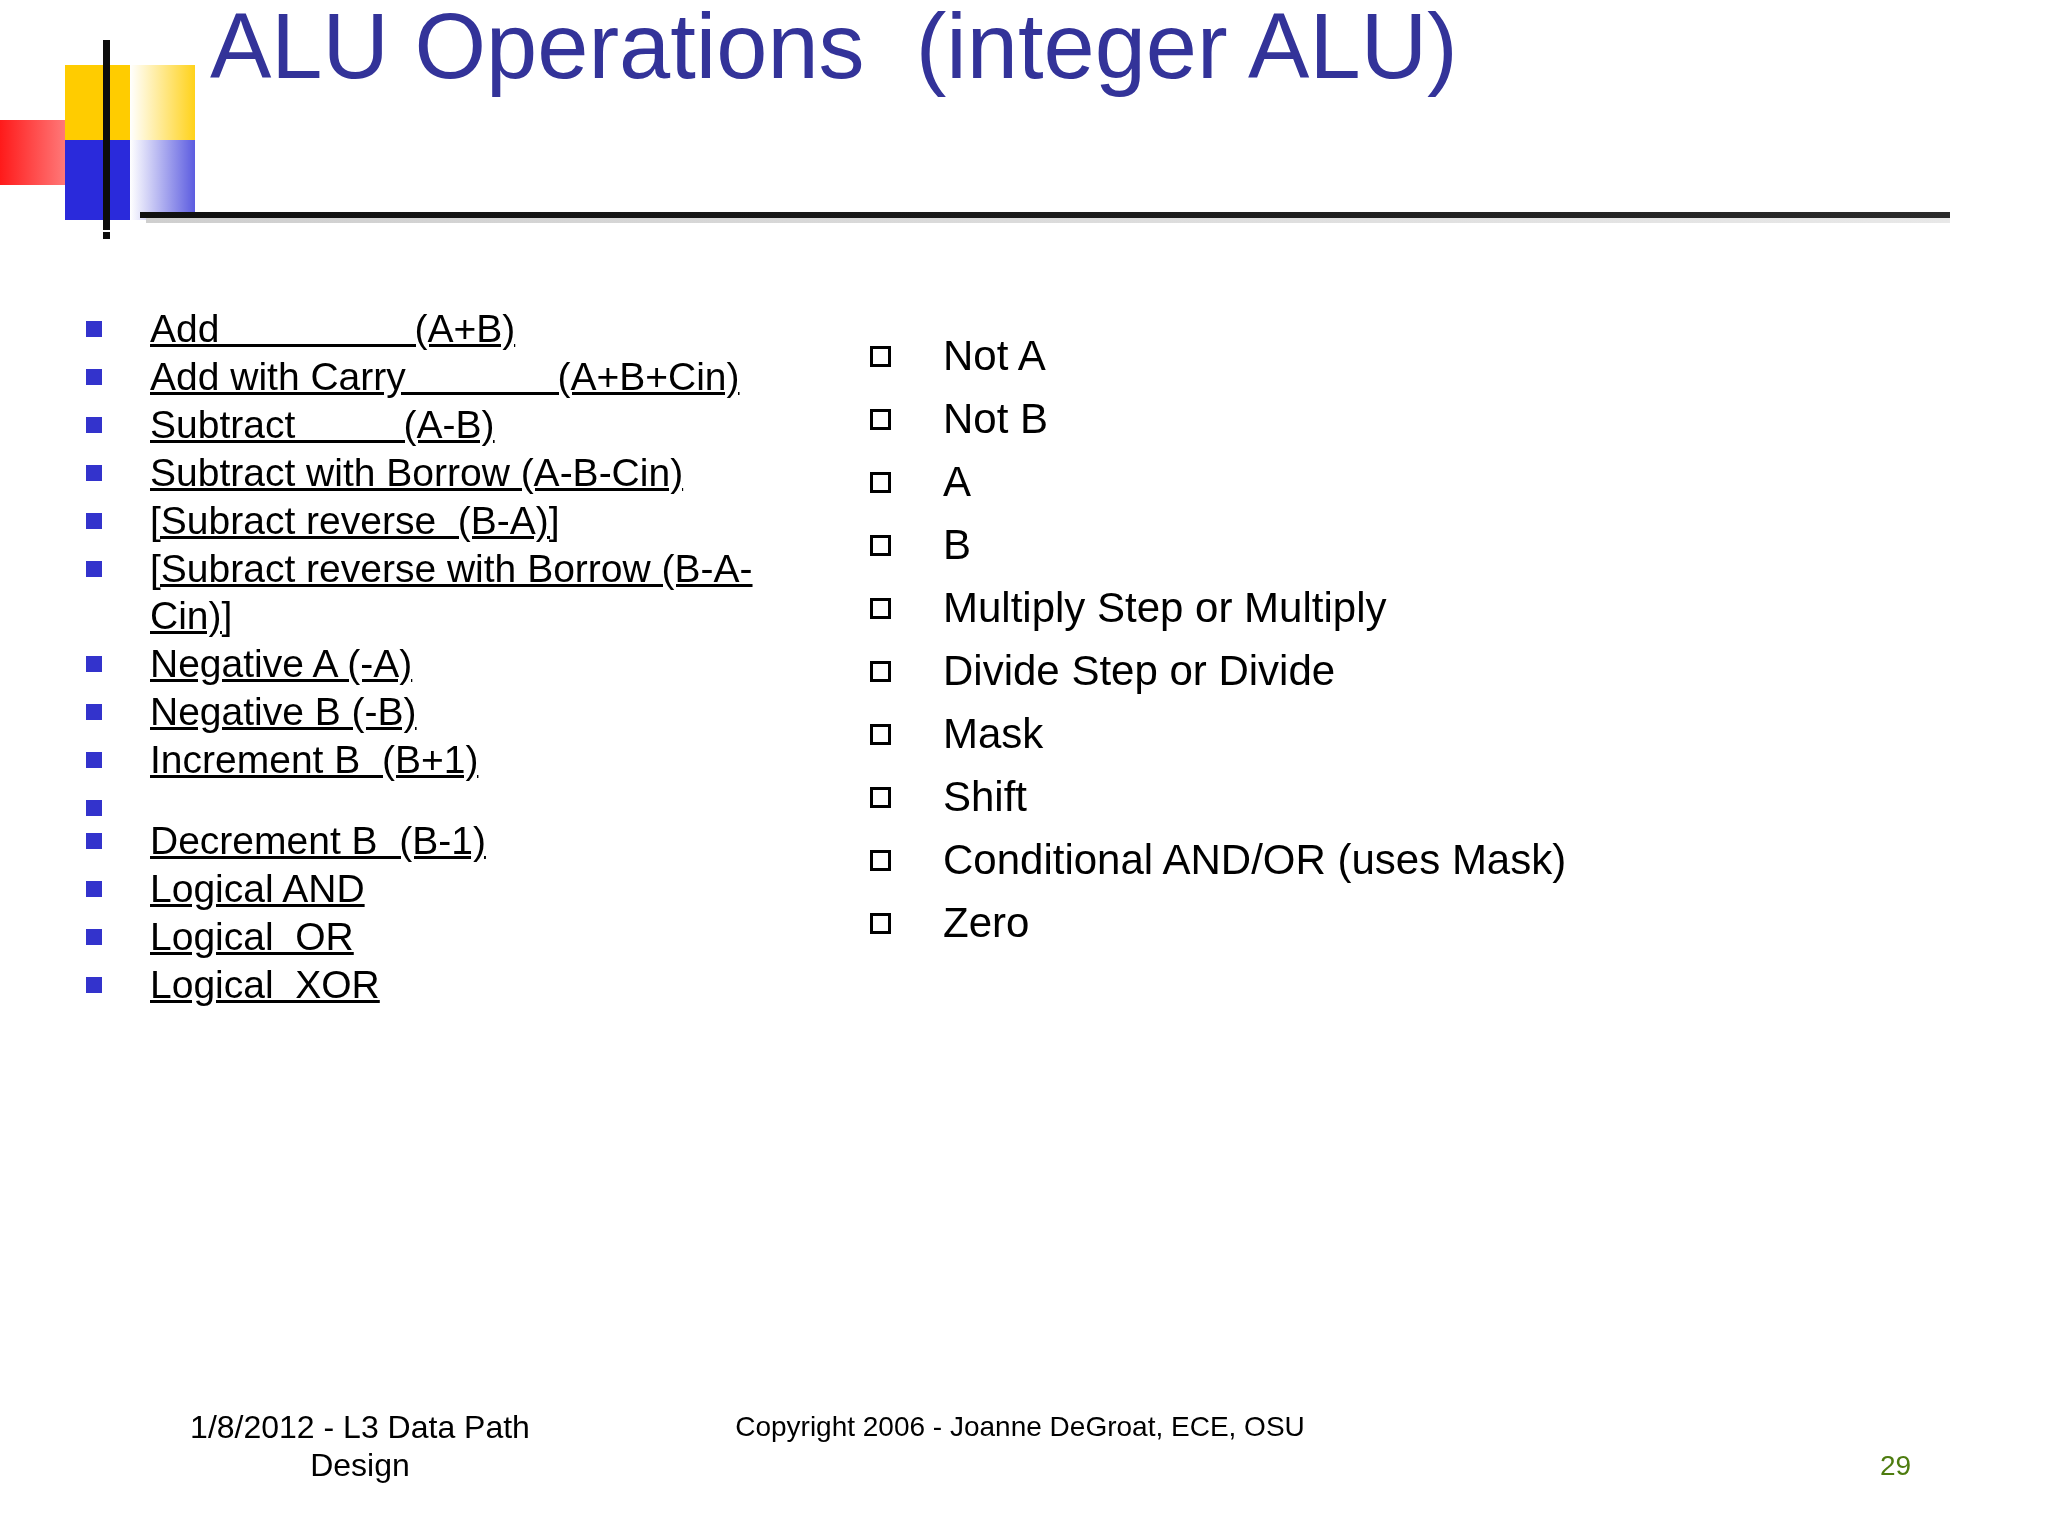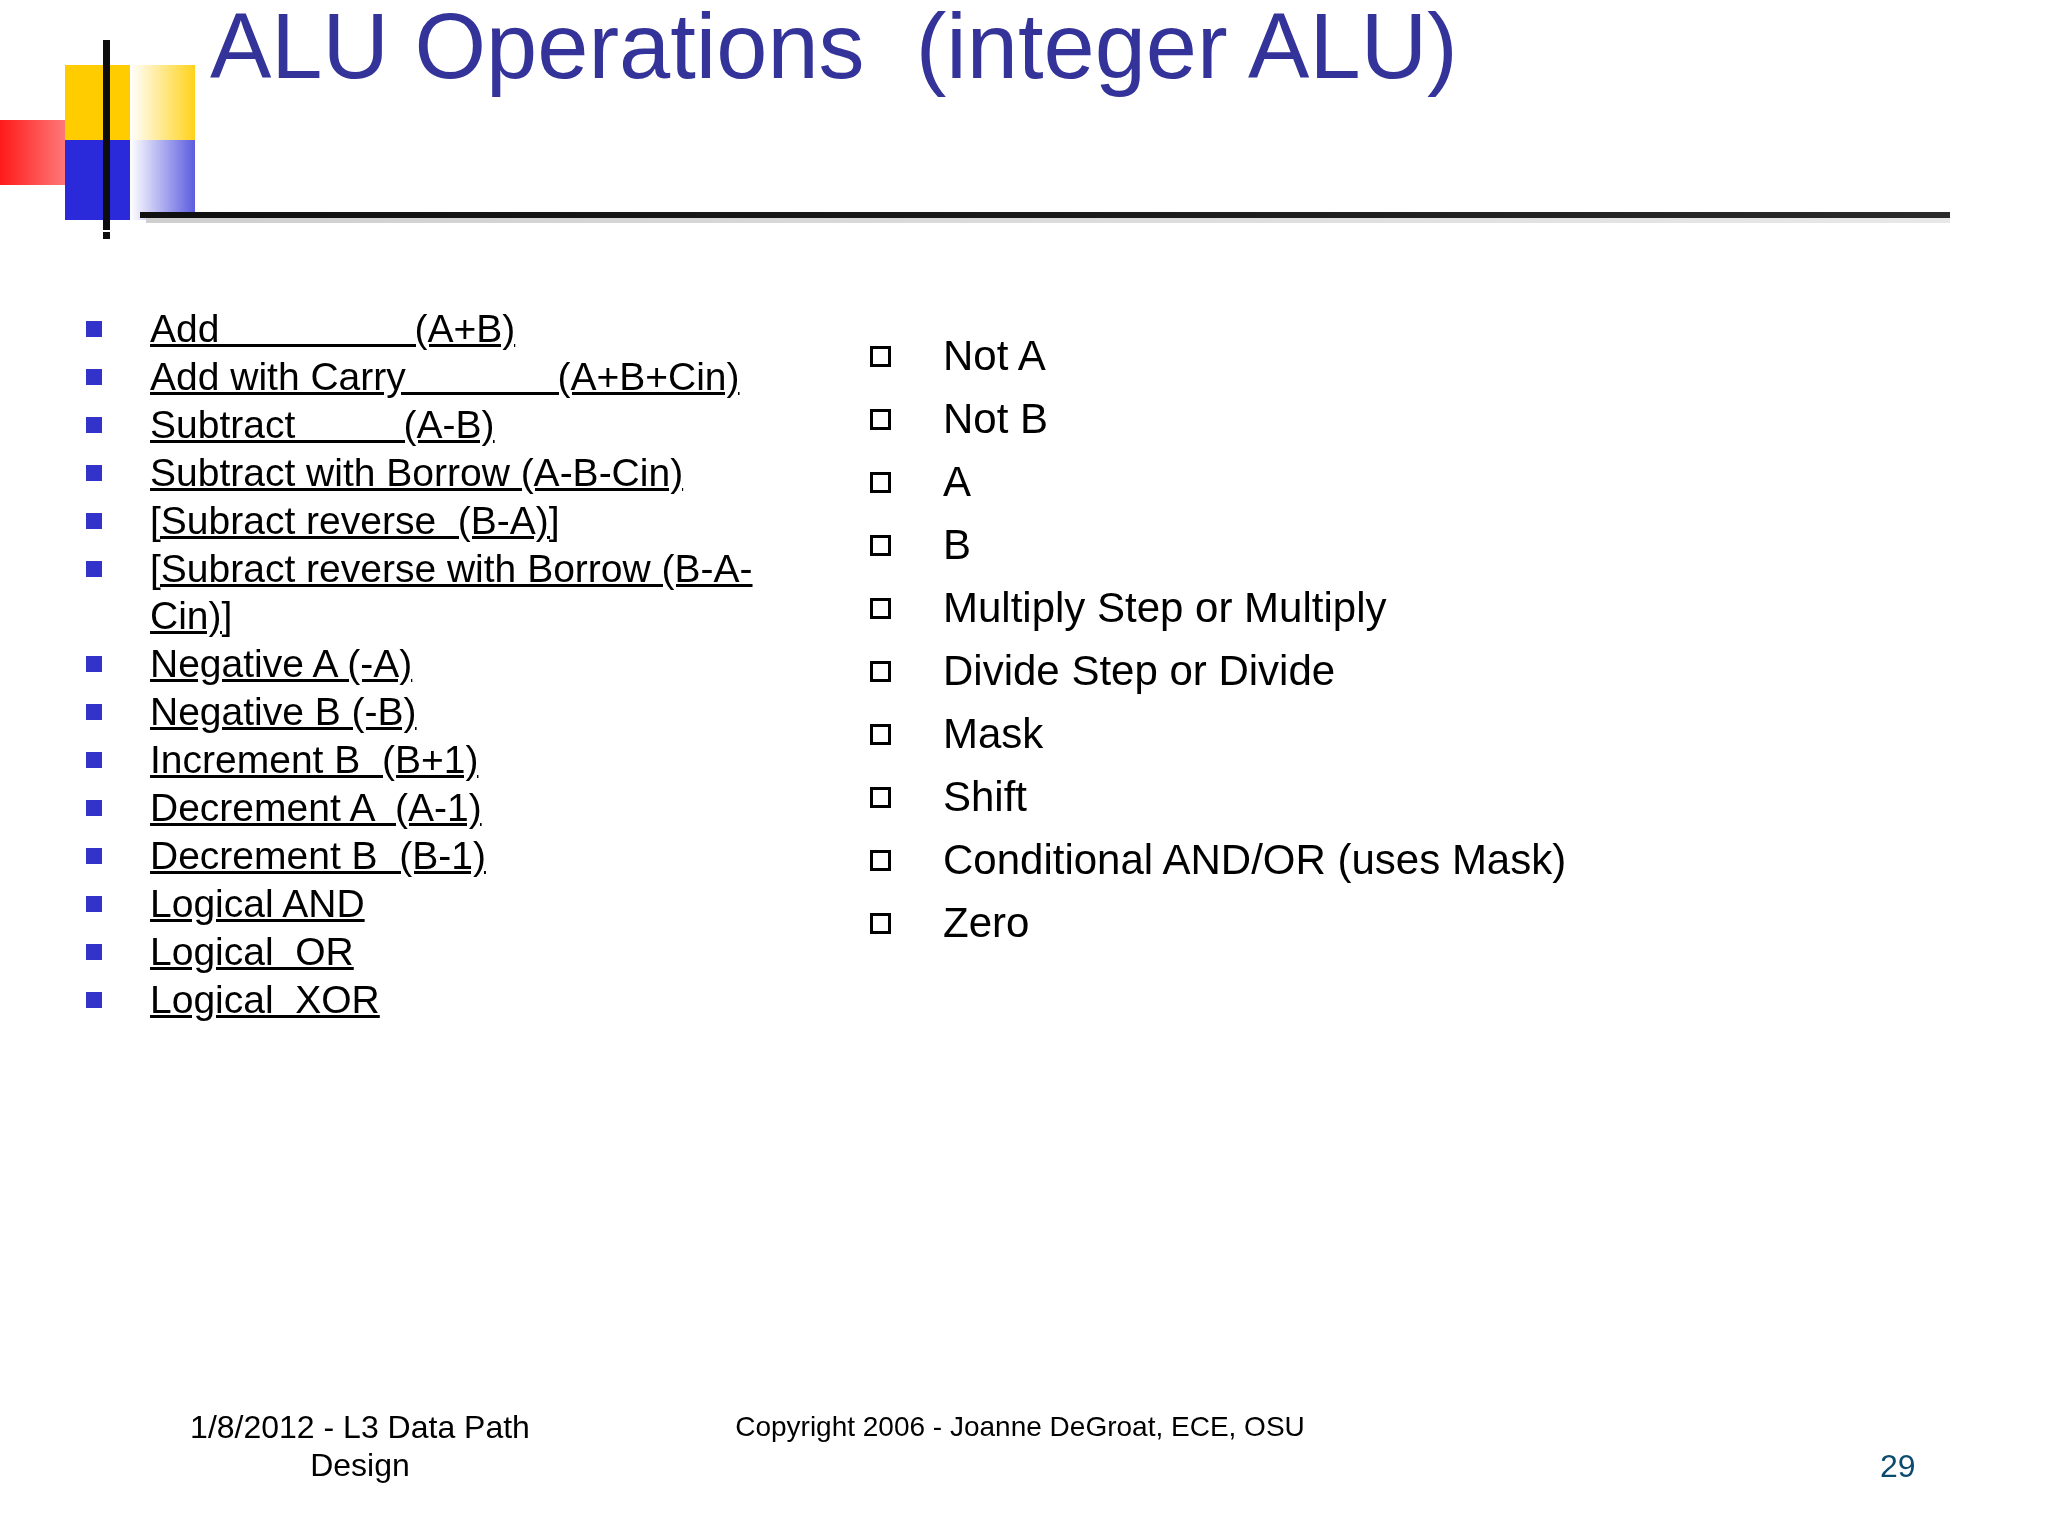--- a/index.html
+++ b/index.html
@@ -204,23 +204,23 @@
     font-size: 28px;
     line-height: 38px;
     color: #000000;
   }
   .footer-page {
     position: absolute;
     left: 1880px;
     top: 1447px;
     width: 90px;
     text-align: left;
-    font-size: 32px;
+    font-size: 28px;
     line-height: 38px;
-    color: #0c4a6e;
+    color: #4d7c0f;
   }
 </style>
 </head>
 <body>
 
 <div class="slide">
 
   <div class="logo">
     <div class="blk-red-grad"></div>
     <div class="blk-yellow"></div>
@@ -267,21 +267,20 @@
       <li class="li">
         <span class="bullet"></span>
         <span class="txt">Negative B (-B)</span>
       </li>
       <li class="li">
         <span class="bullet"></span>
         <span class="txt">Increment B  (B+1)</span>
       </li>
       <li class="li">
         <span class="bullet"></span>
-        <span class="txt">Decrement A  (A-1)</span>
       </li>
       <li class="li">
         <span class="bullet"></span>
         <span class="txt">Decrement B  (B-1)</span>
       </li>
       <li class="li">
         <span class="bullet"></span>
         <span class="txt">Logical AND</span>
       </li>
       <li class="li">

